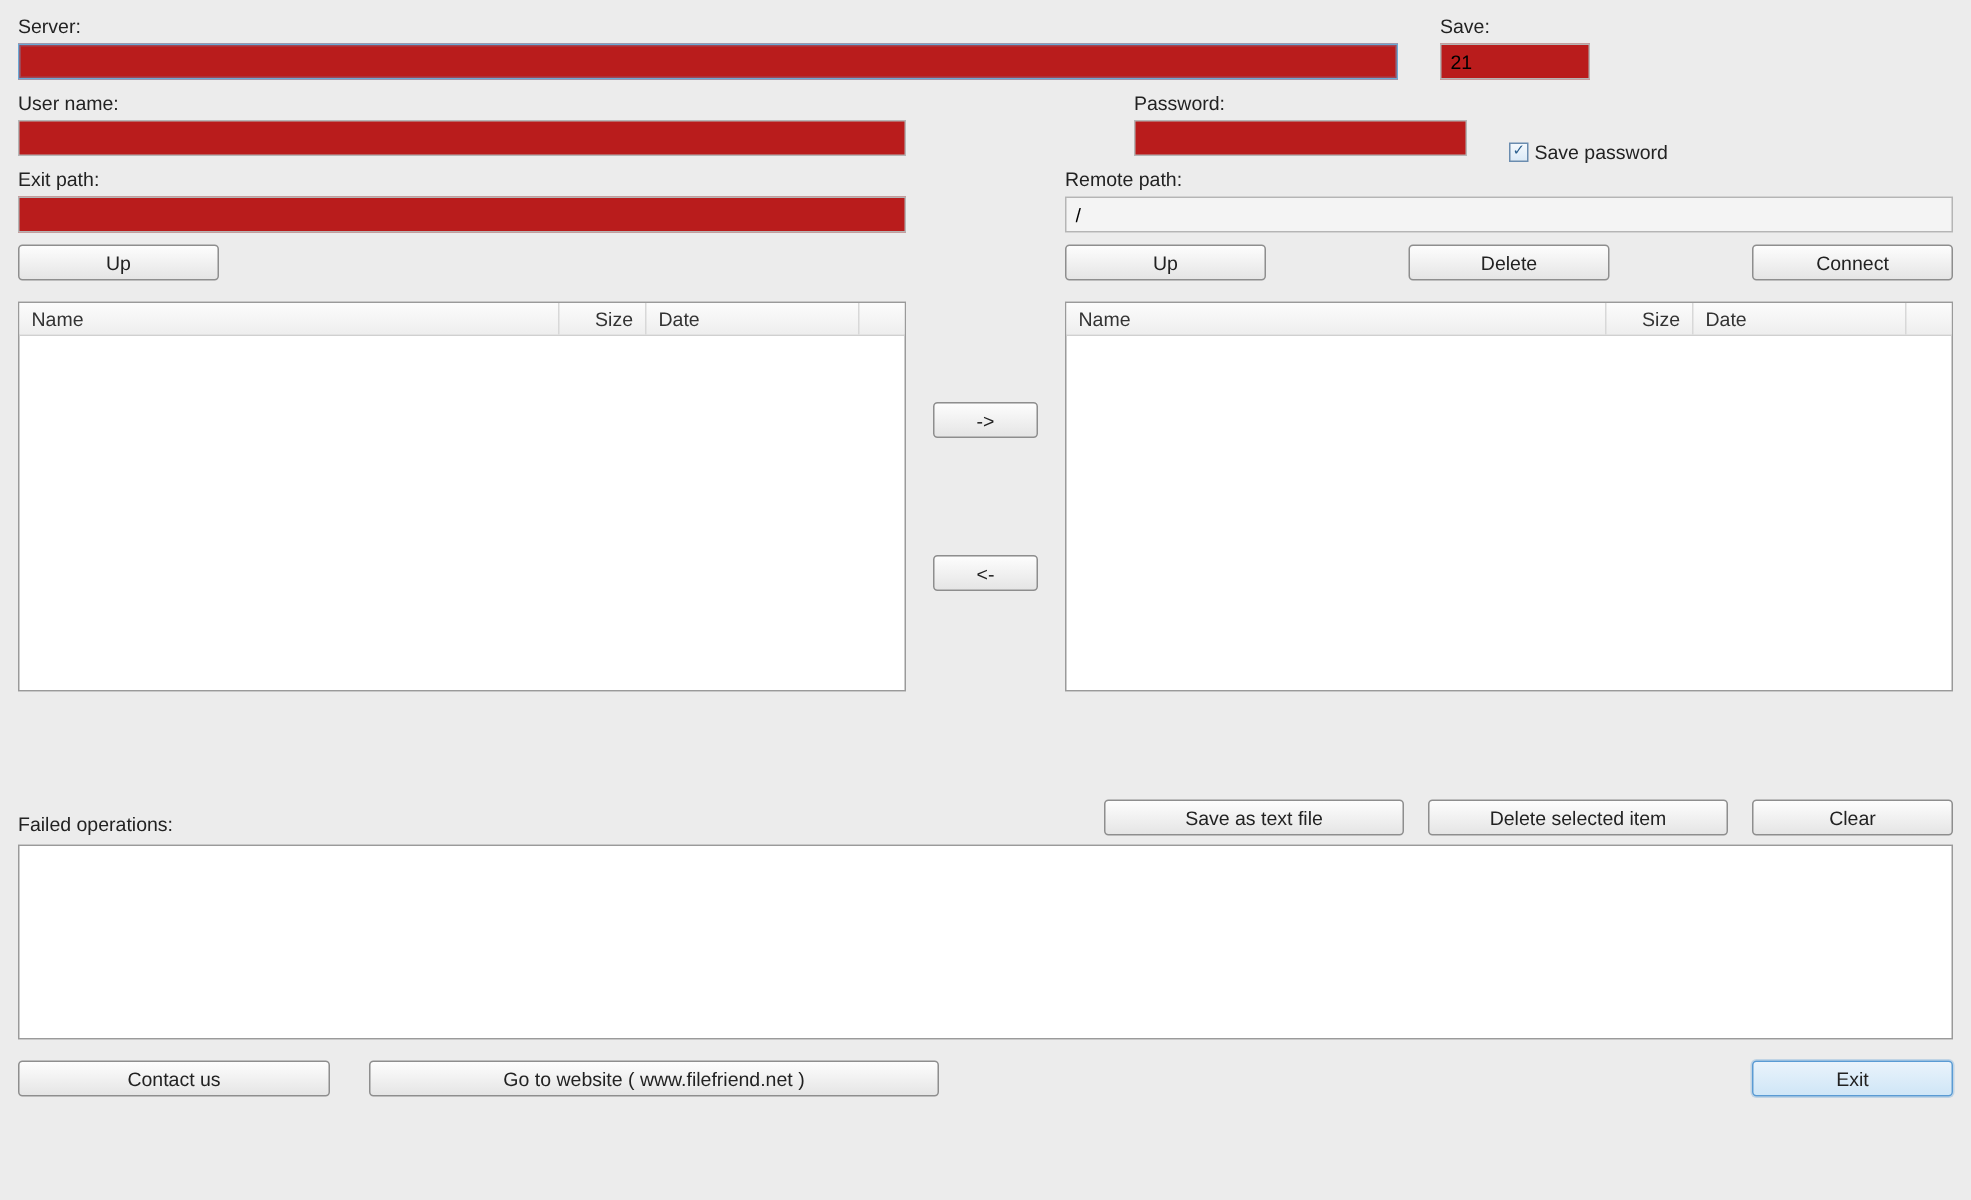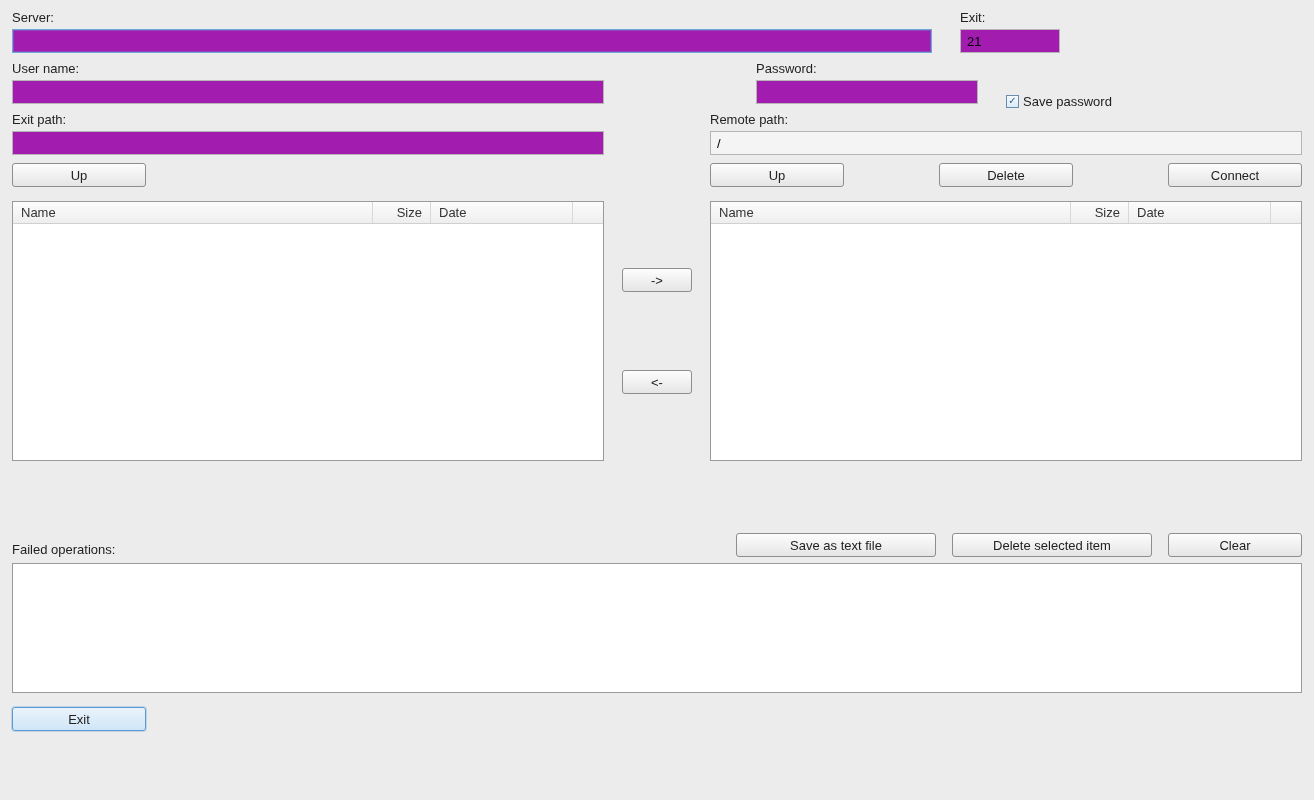--- a/index.html
+++ b/index.html
@@ -12,21 +12,21 @@
     color: #222;
     overflow: hidden;
   }
   .app { padding: 10px 12px; }
 
   .label { margin-bottom: 4px; font-size: 13px; color: #222; }
 
   input[type="text"], input[type="password"] {
     height: 24px;
     border: 1px solid #b5b5b5;
-    background: #a21caf;
+    background: #b91c1c;
     padding: 2px 6px;
     font-family: inherit;
     font-size: 13px;
     outline: none;
   }
   input.readonly { background: #f4f4f4; }
   input.focused { border-color: #6aa9d6; box-shadow: 0 0 0 1px rgba(106,169,214,0.3) inset; }
 
   .btn {
     height: 24px;
@@ -138,21 +138,21 @@
 <body>
 
 <div class="app">
 
   <div class="top-grid">
     <div class="server-col">
       <div class="label">Server:</div>
       <input type="text" class="focused" style="width: 100%;" value="">
     </div>
     <div class="port-col">
-      <div class="label">Exit:</div>
+      <div class="label">Save:</div>
       <input type="text" style="width: 100%;" value="21">
     </div>
   </div>
 
   <div class="creds-grid">
     <div class="user-col">
       <div class="label">User name:</div>
       <input type="text" style="width: 100%;" value="">
     </div>
     <div class="spacer-col"></div>
@@ -227,16 +227,20 @@
       <div class="failed-btns">
         <button class="btn">Save as text file</button>
         <button class="btn">Delete selected item</button>
         <button class="btn small">Clear</button>
       </div>
     </div>
     <div class="failed-list"></div>
   </div>
 
   <div class="footer">
+    <div class="footer-left">
+      <button class="btn contact">Contact us</button>
+      <button class="btn website">Go to website ( www.filefriend.net )</button>
+    </div>
     <button class="btn primary exit">Exit</button>
   </div>
 
 </div>
 
 </body></html>

